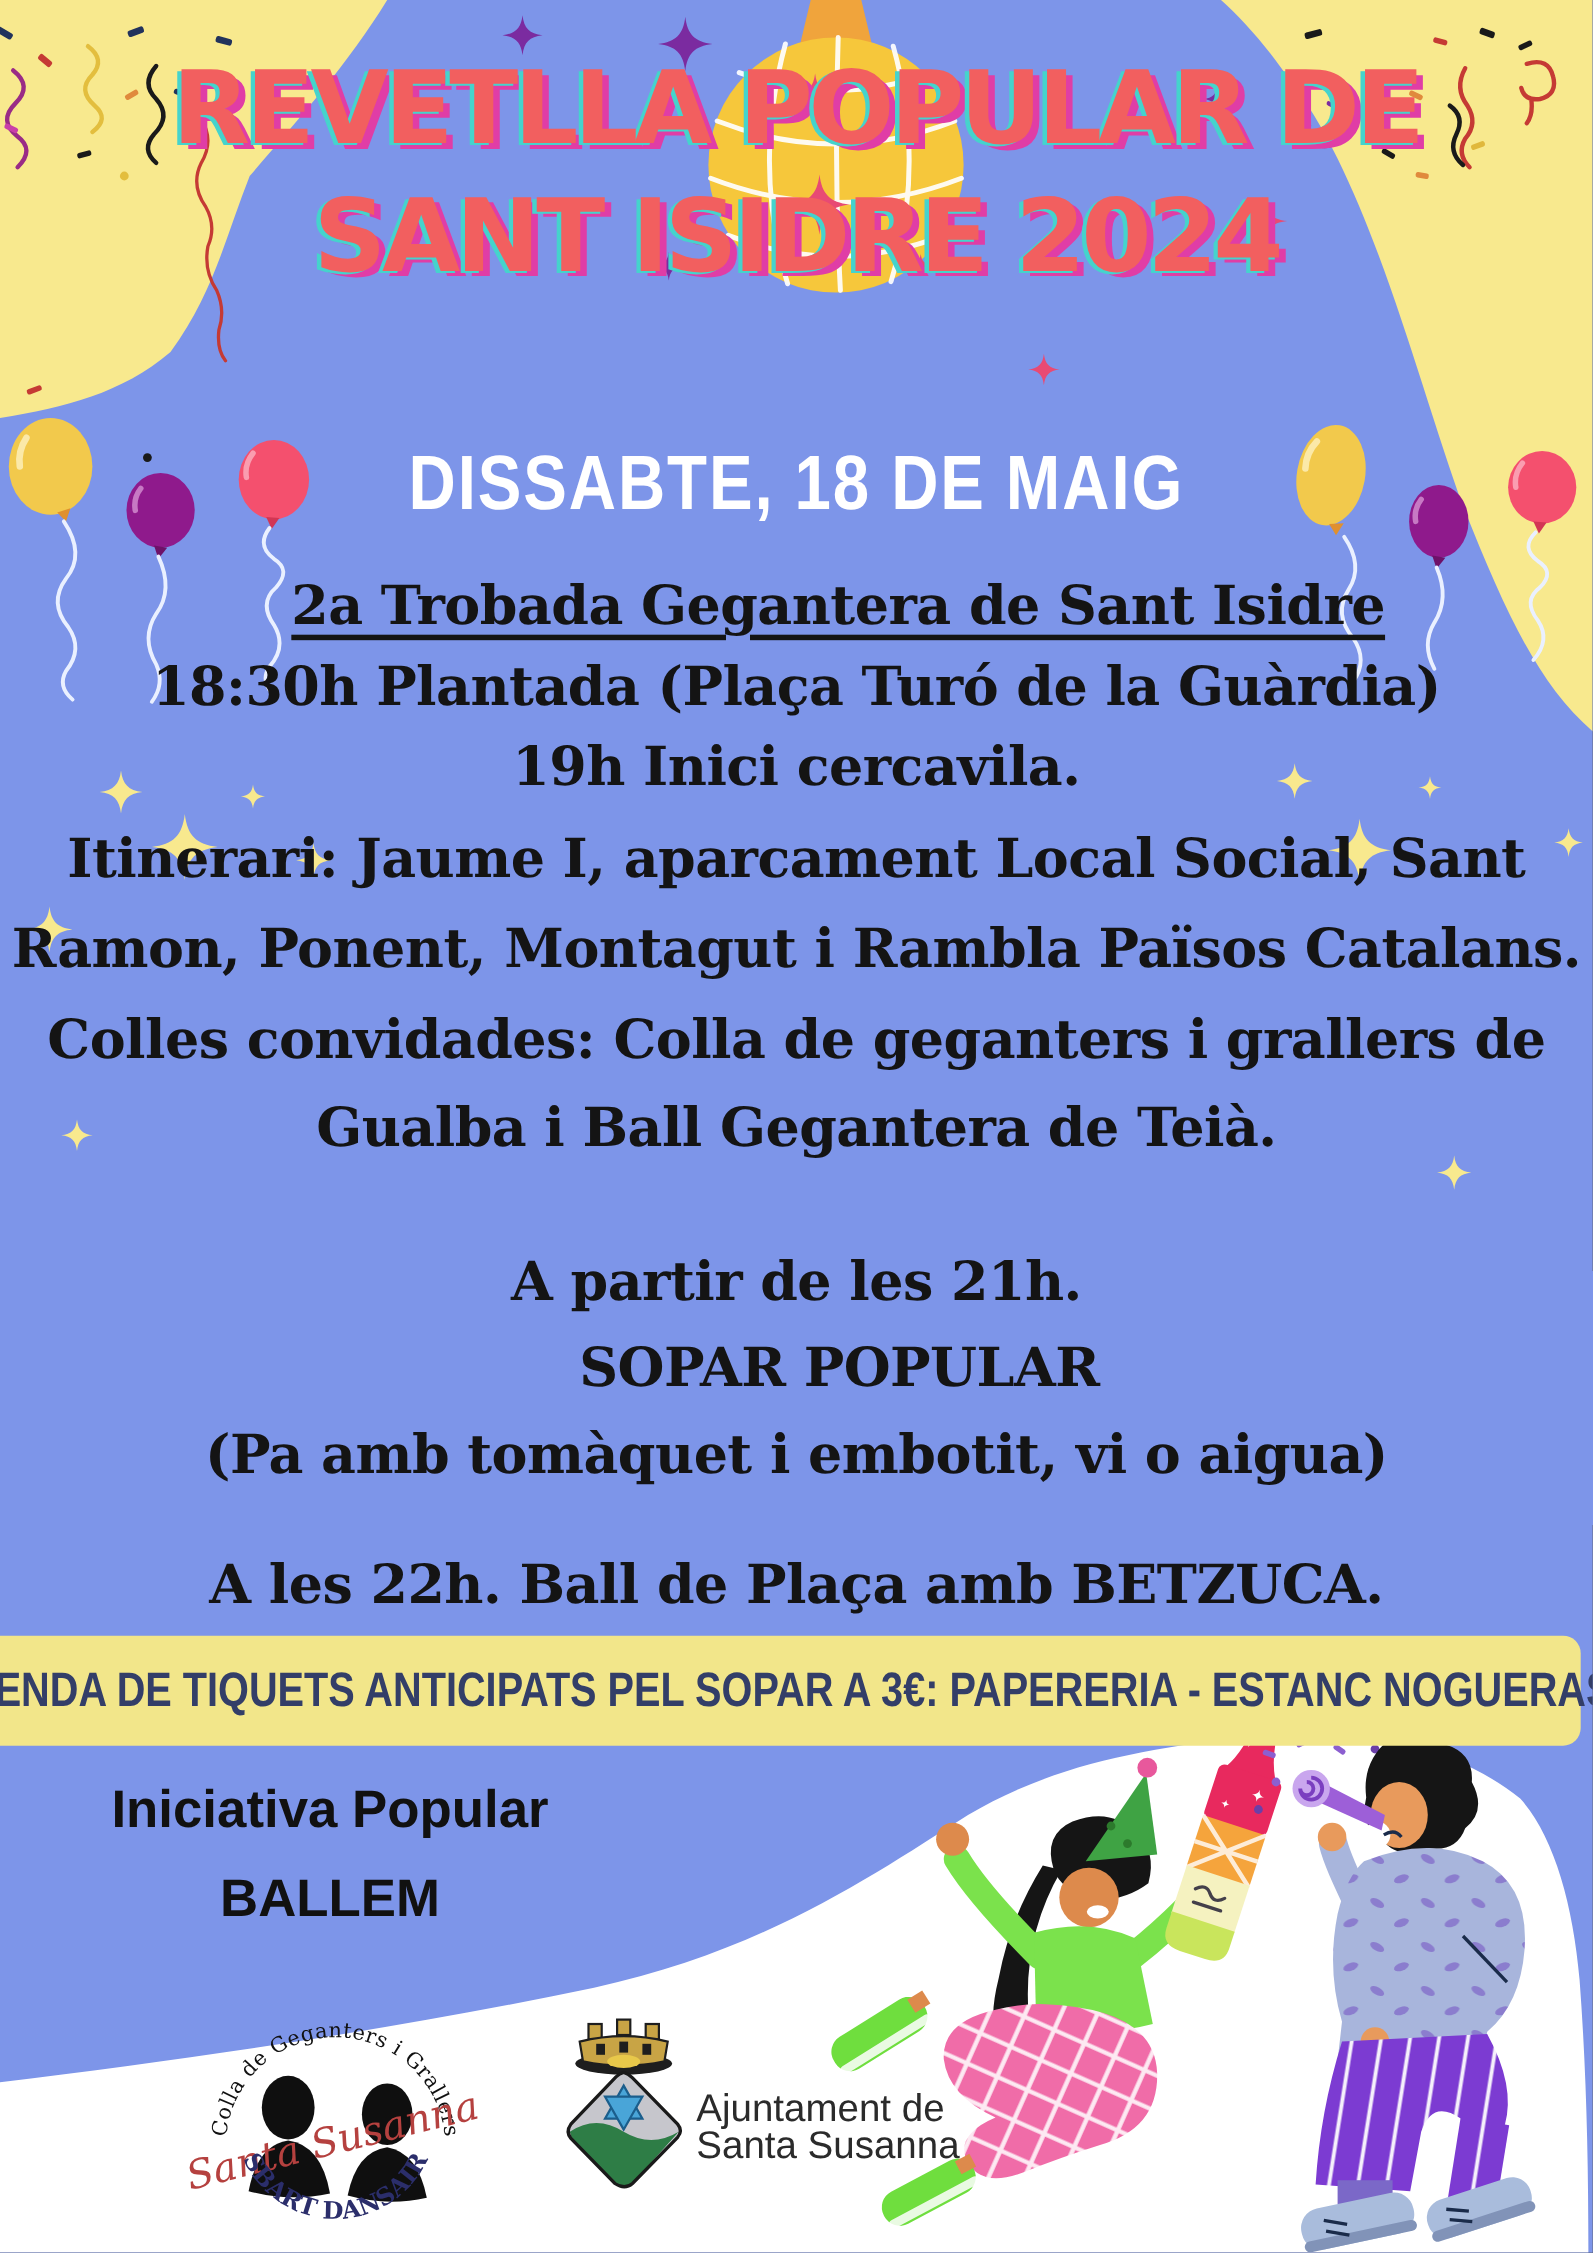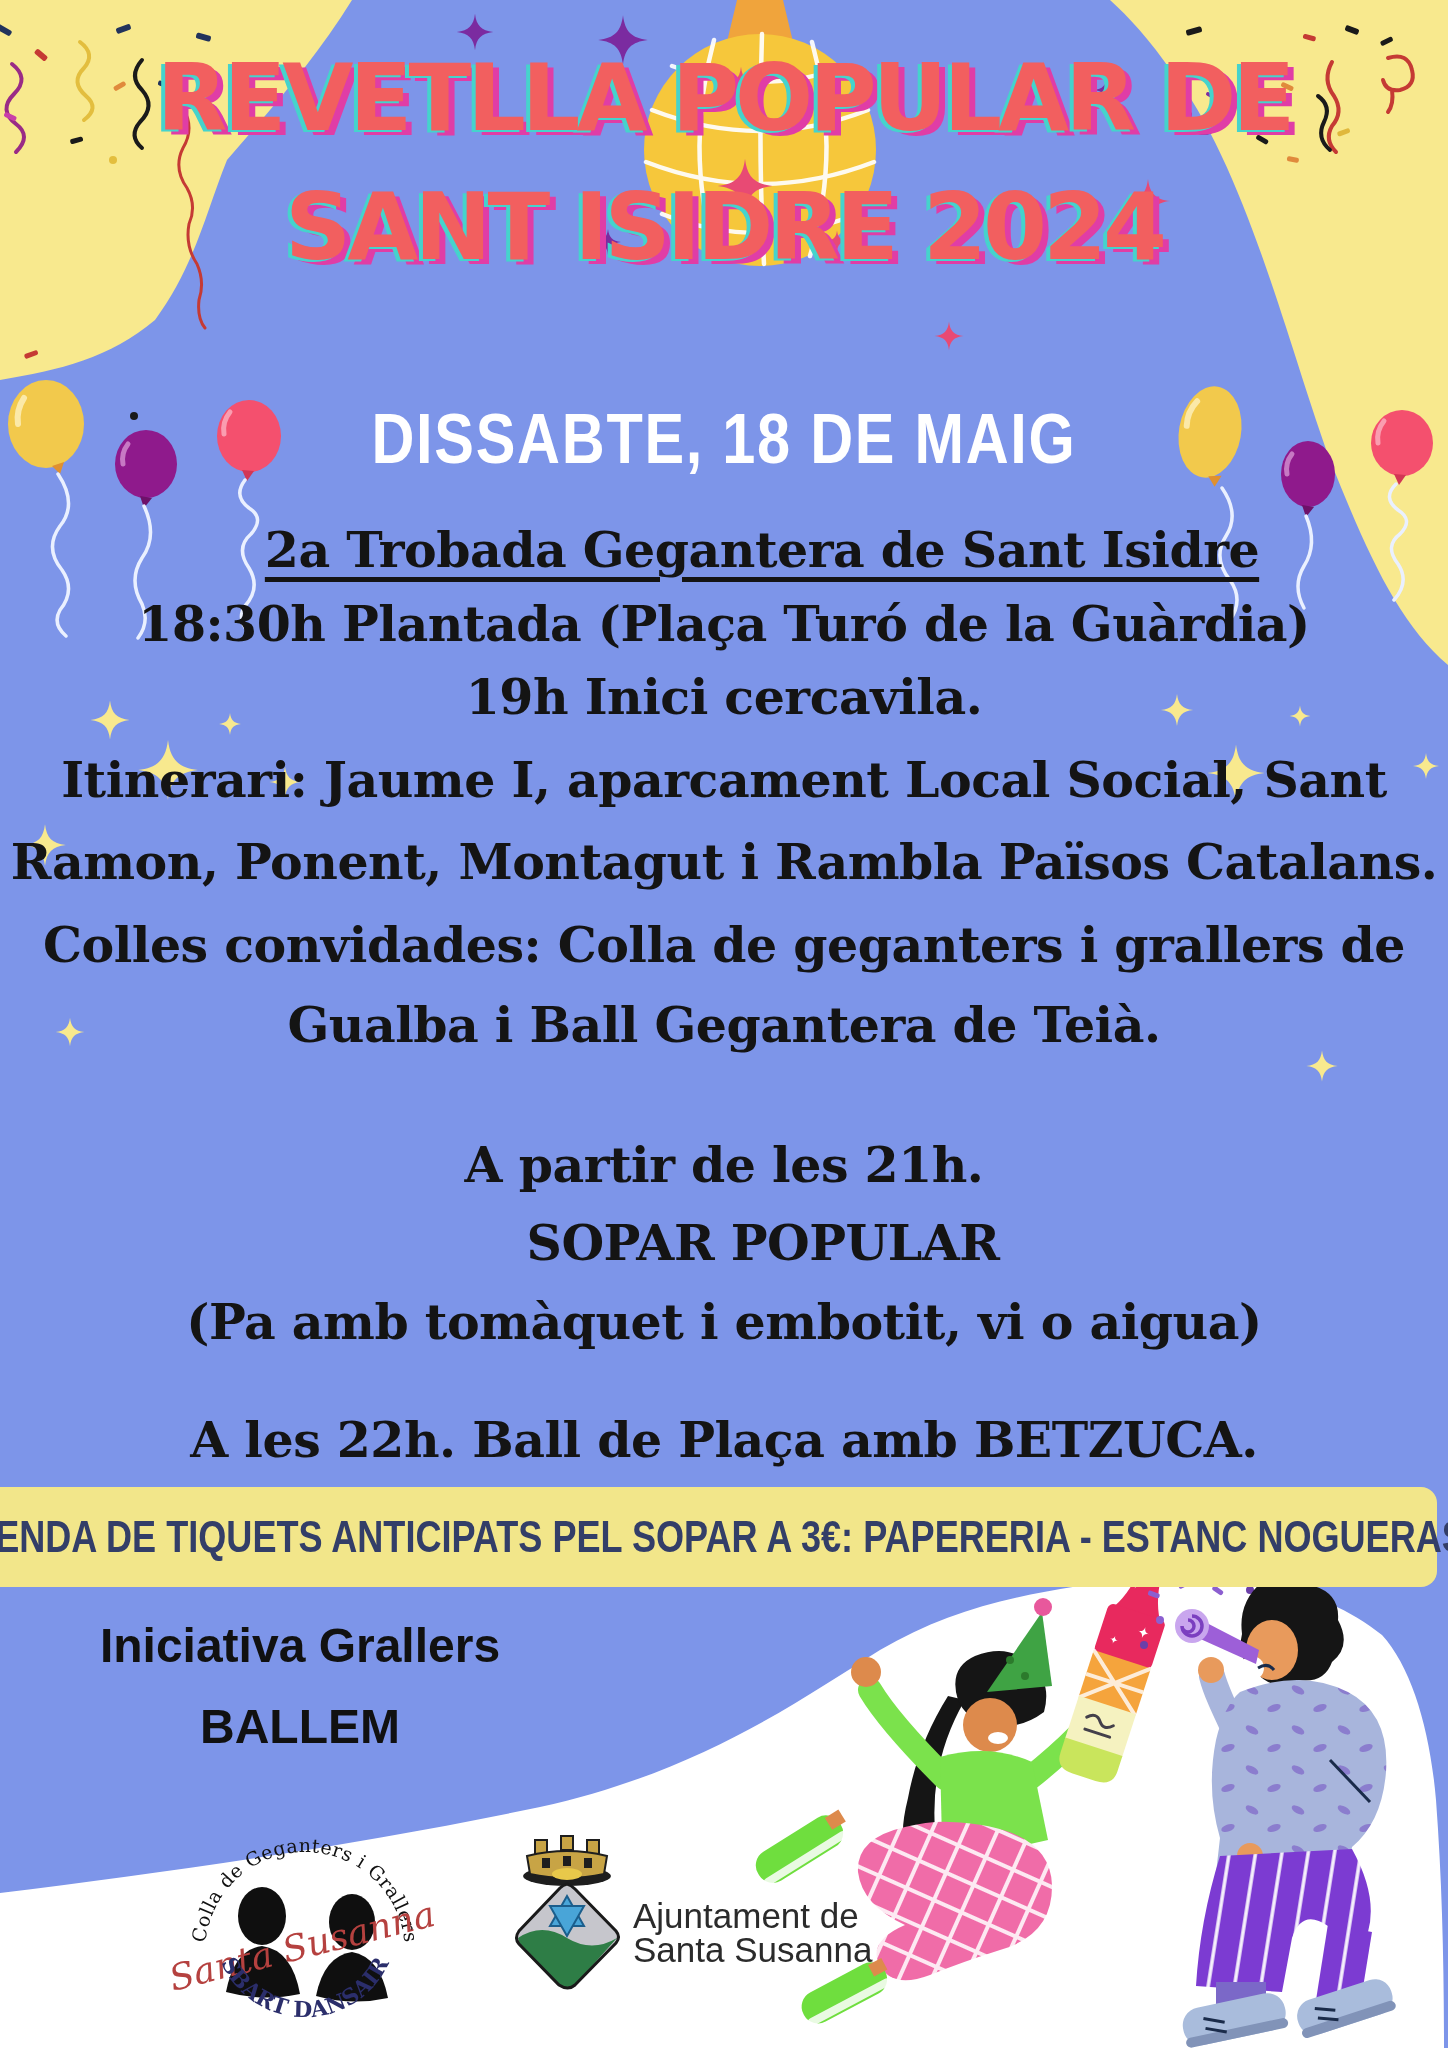--- a/index.html
+++ b/index.html
@@ -4,21 +4,21 @@
 <style>
   html,body{margin:0;padding:0;background:#555;}
   .poster{position:relative;width:1448px;height:2048px;overflow:hidden;
     background:#7D95E9;font-family:"Liberation Sans",sans-serif;margin:0 auto;}
   .layer{position:absolute;left:0;top:0;width:1448px;height:2048px;}
   svg.layer{z-index:5;}
   .txt{position:absolute;left:0;width:1448px;text-align:center;white-space:nowrap;z-index:20;line-height:1;}
   .title{font-family:"DejaVu Sans","Liberation Sans",sans-serif;font-weight:800;
     font-size:92px;letter-spacing:-4px;color:#F25F5F;
     text-shadow:-4px 2px 0 #45D3CC, 6px 5px 0 #E03DA6;}
-  .t1{top:32px;margin-top:21px;} .t2{top:169px;margin-top:13px;}
+  .t1{top:32px;margin-top:21px;} .t2{top:169px;}
   .subtitle{top:288px;font-family:"DejaVu Sans","Liberation Sans",sans-serif;font-weight:800;
     font-size:72px;letter-spacing:-2px;color:#5FE45F;
     text-shadow:-3px 2px 0 #2FB3A0, 5px 5px 0 #C93FA8;}
   .date{top:404px;font-weight:800;font-size:70px;color:#FFFFFF;letter-spacing:2px;
     transform:scaleX(0.85);transform-origin:center top;}
   .body-line{font-family:"DejaVu Serif","Liberation Serif",serif;font-weight:700;
     font-size:49px;letter-spacing:-0.5px;color:#141414;}
   .underlined span{text-decoration:underline;text-decoration-thickness:5px;text-underline-offset:10px;}
   .s0{top:526px;padding-left:38px;} .s1{top:600px;} .s2{top:673px;} .s3{top:756px;}
   .s4{top:838px;} .s5{top:921px;} .s6{top:1001px;}
@@ -321,16 +321,16 @@
   <div class="txt body-line s3">Itinerari: Jaume I, aparcament Local Social, Sant</div>
   <div class="txt body-line s5">Colles convidades: Colla de geganters i grallers de</div>
   <div class="txt body-line s4">Ramon, Ponent, Montagut i Rambla Països Catalans.</div>
   <div class="txt body-line s6">Gualba i Ball Gegantera de Teià.</div>
 
   <div class="txt body-line e0">A partir de les 21h.</div>
   <div class="txt body-line e1">SOPAR POPULAR</div>
   <div class="txt body-line e2">(Pa amb tomàquet i embotit, vi o aigua)</div>
   <div class="txt body-line e3">A les 22h. Ball de Plaça amb BETZUCA.</div>
 
-  <div class="init-line i0">Iniciativa Grallers</div>
+  <div class="init-line i0">Iniciativa Popular</div>
   <div class="init-line i1">BALLEM</div>
 
 </div>
 
 </body></html>

